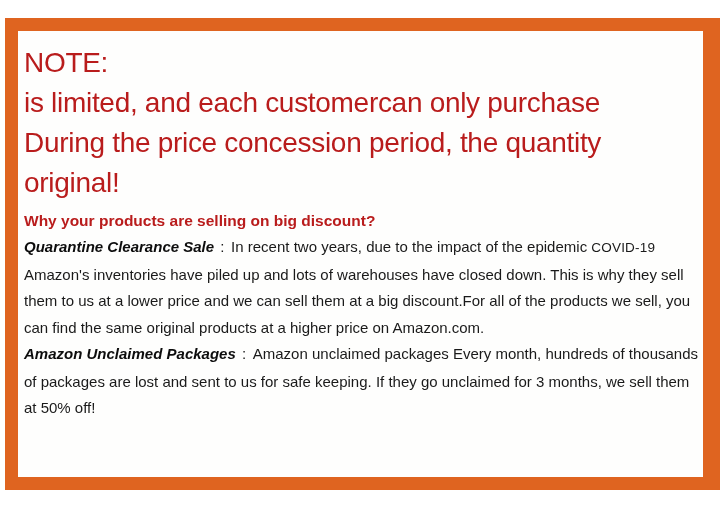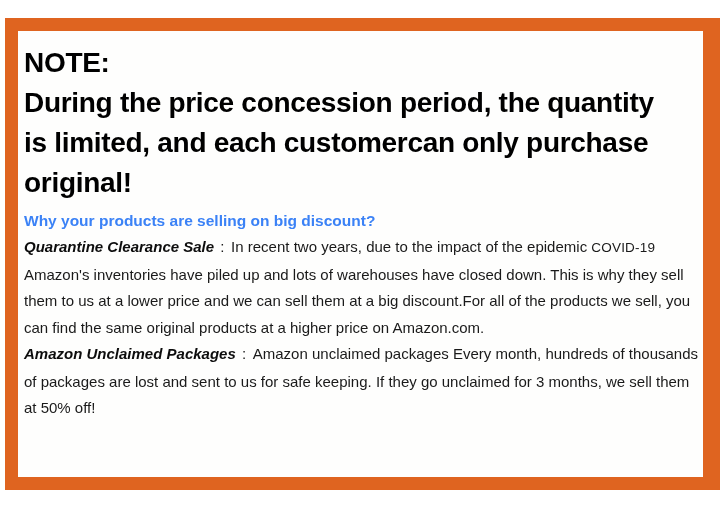--- a/index.html
+++ b/index.html
@@ -45,35 +45,35 @@
     box-sizing: border-box;
   }
 
   
   .heading-block {
     margin: 0;
     padding: 0 0 0 0;
   }
   .heading-line {
     font-family: "Liberation Sans", sans-serif;
-    font-weight: bold;
+    font-weight: normal;
     font-size: 28px;
     line-height: 40px;
-    color: #000000;
+    color: #b91c1c;
     letter-spacing: -0.3px;
     white-space: nowrap;
   }
 
   
   .sub-heading {
     font-family: "Liberation Sans", sans-serif;
     font-weight: bold;
     font-size: 15.5px;
     line-height: 26px;
-    color: #3b82f6;
+    color: #b91c1c;
     margin-top: 5px;
     white-space: nowrap;
   }
 
   
   .body-para {
     font-family: "Liberation Sans", sans-serif;
     font-size: 15px;
     line-height: 26.5px;
     color: #1a1a1a;
@@ -103,22 +103,22 @@
 </head>
 <body>
 
 <div id="page">
 
   <div id="note-box">
     <div id="note-inner">
 
       <div class="heading-block">
         <div class="heading-line">NOTE:</div>
+        <div class="heading-line">is limited, and each customercan only purchase</div>
         <div class="heading-line">During the price concession period, the quantity</div>
-        <div class="heading-line">is limited, and each customercan only purchase</div>
         <div class="heading-line">original!</div>
       </div>
 
       <div class="sub-heading">Why your products are selling on big discount?</div>
 
       <p class="body-para"><span class="lead-in">Quarantine Clearance Sale</span><span class="gap">&nbsp;</span><span class="colon-sep">:</span><span class="gap">&nbsp;</span><span>In recent two years, due to the impact of the epidemic </span><span class="smallcaps">COVID-19</span><span> Amazon's inventories have piled up and lots of warehouses have closed down. This is why they sell them to us at a lower price and we can sell them at a big discount.For all of the products we sell, you can find the same original products at a higher price on Amazon.com.</span></p>
 
       <p class="body-para second"><span class="lead-in">Amazon Unclaimed Packages</span><span class="gap">&nbsp;</span><span class="colon-sep">:</span><span class="gap">&nbsp;</span><span>Amazon unclaimed packages</span><span class="smallcaps"></span><span>  Every month, hundreds of thousands of packages are lost and sent to us for safe keeping. If they go unclaimed for 3 months, we sell them at 50% off!</span></p>
 
     </div>

